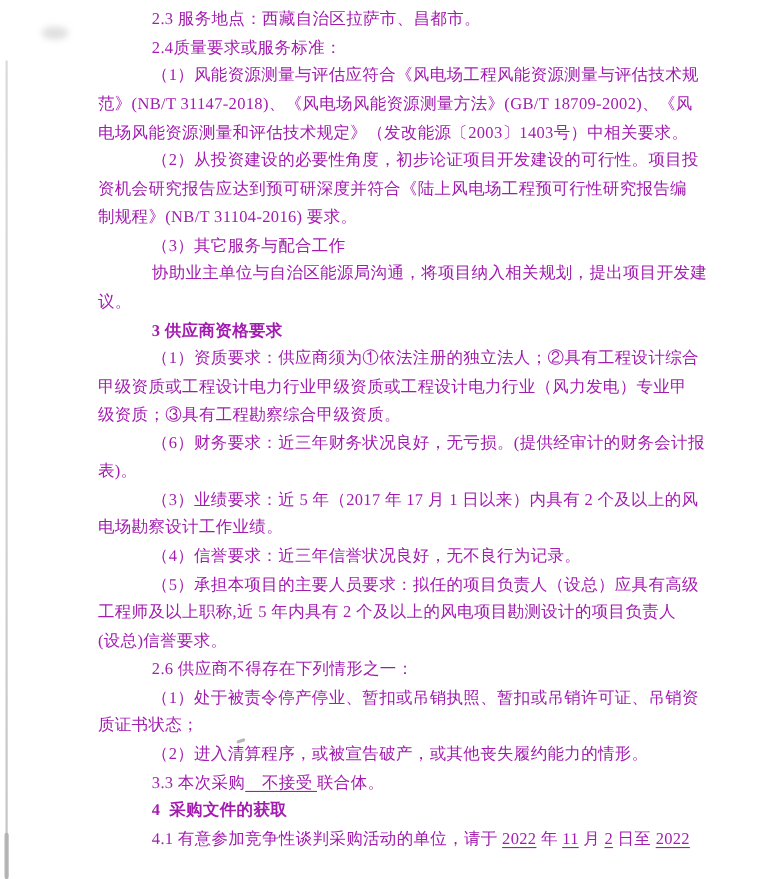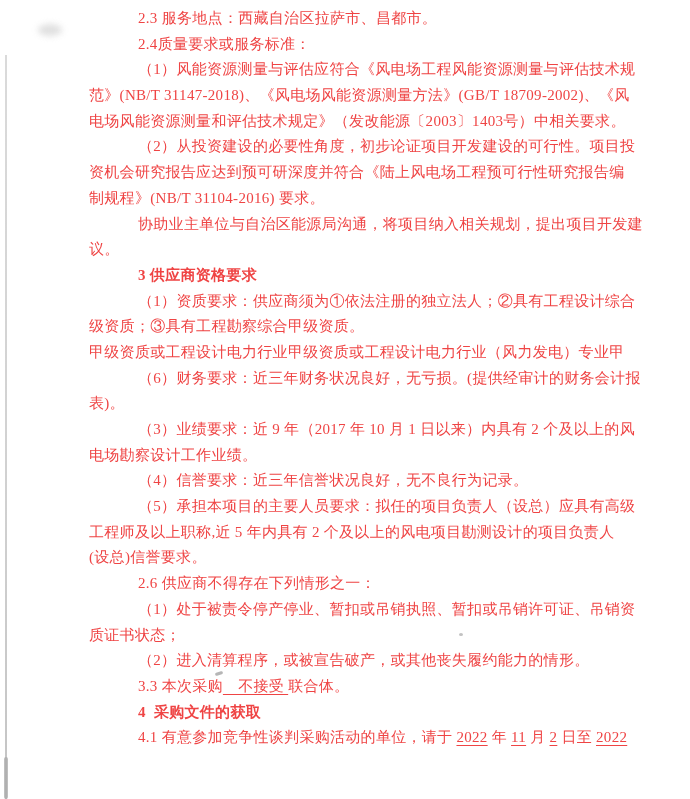--- a/index.html
+++ b/index.html
@@ -7,21 +7,21 @@
     padding: 0;
     background: #ffffff;
   }
   .page {
     position: relative;
     width: 690px;
     height: 799px;
     background: #ffffff;
     overflow: hidden;
     font-family: "Liberation Serif", "DejaVu Serif", serif;
-    color: #ef4444;
+    color: #a21caf;
   }
   .content {
     position: absolute;
     left: 89px;
     top: 6px;
     width: 545px;
   }
   .line {
     height: 25.7px;
     line-height: 25.7px;
@@ -107,29 +107,30 @@
 
   <div class="content">
     <div class="line indent">2.3 服务地点：西藏自治区拉萨市、昌都市。</div>
     <div class="line indent">2.4质量要求或服务标准：</div>
     <div class="line indent">（1）风能资源测量与评估应符合《风电场工程风能资源测量与评估技术规</div>
     <div class="line">范》(NB/T 31147-2018)、《风电场风能资源测量方法》(GB/T 18709-2002)、《风</div>
     <div class="line">电场风能资源测量和评估技术规定》（发改能源〔2003〕1403号）中相关要求。</div>
     <div class="line indent">（2）从投资建设的必要性角度，初步论证项目开发建设的可行性。项目投</div>
     <div class="line">资机会研究报告应达到预可研深度并符合《陆上风电场工程预可行性研究报告编</div>
     <div class="line">制规程》(NB/T 31104-2016) 要求。</div>
+    <div class="line indent">（3）其它服务与配合工作</div>
     <div class="line indent">协助业主单位与自治区能源局沟通，将项目纳入相关规划，提出项目开发建</div>
     <div class="line">议。</div>
     <div class="line indent bold">3 供应商资格要求</div>
     <div class="line indent">（1）资质要求：供应商须为①依法注册的独立法人；②具有工程设计综合</div>
+    <div class="line">甲级资质或工程设计电力行业甲级资质或工程设计电力行业（风力发电）专业甲</div>
     <div class="line">级资质；③具有工程勘察综合甲级资质。</div>
-    <div class="line">甲级资质或工程设计电力行业甲级资质或工程设计电力行业（风力发电）专业甲</div>
     <div class="line indent">（6）财务要求：近三年财务状况良好，无亏损。(提供经审计的财务会计报</div>
     <div class="line">表)。</div>
-    <div class="line indent">（3）业绩要求：近 9 年（2017 年 10 月 1 日以来）内具有 2 个及以上的风</div>
+    <div class="line indent">（3）业绩要求：近 5 年（2017 年 17 月 1 日以来）内具有 2 个及以上的风</div>
     <div class="line">电场勘察设计工作业绩。</div>
     <div class="line indent">（4）信誉要求：近三年信誉状况良好，无不良行为记录。</div>
     <div class="line indent">（5）承担本项目的主要人员要求：拟任的项目负责人（设总）应具有高级</div>
     <div class="line">工程师及以上职称,近 5 年内具有 2 个及以上的风电项目勘测设计的项目负责人</div>
     <div class="line">(设总)信誉要求。</div>
     <div class="line indent">2.6 供应商不得存在下列情形之一：</div>
     <div class="line indent">（1）处于被责令停产停业、暂扣或吊销执照、暂扣或吊销许可证、吊销资</div>
     <div class="line">质证书状态；</div>
     <div class="line indent">（2）进入清算程序，或被宣告破产，或其他丧失履约能力的情形。</div>
     <div class="line indent"><span>3.3 本次采购</span><span class="u">　不接受 </span><span>联合体。</span></div>

